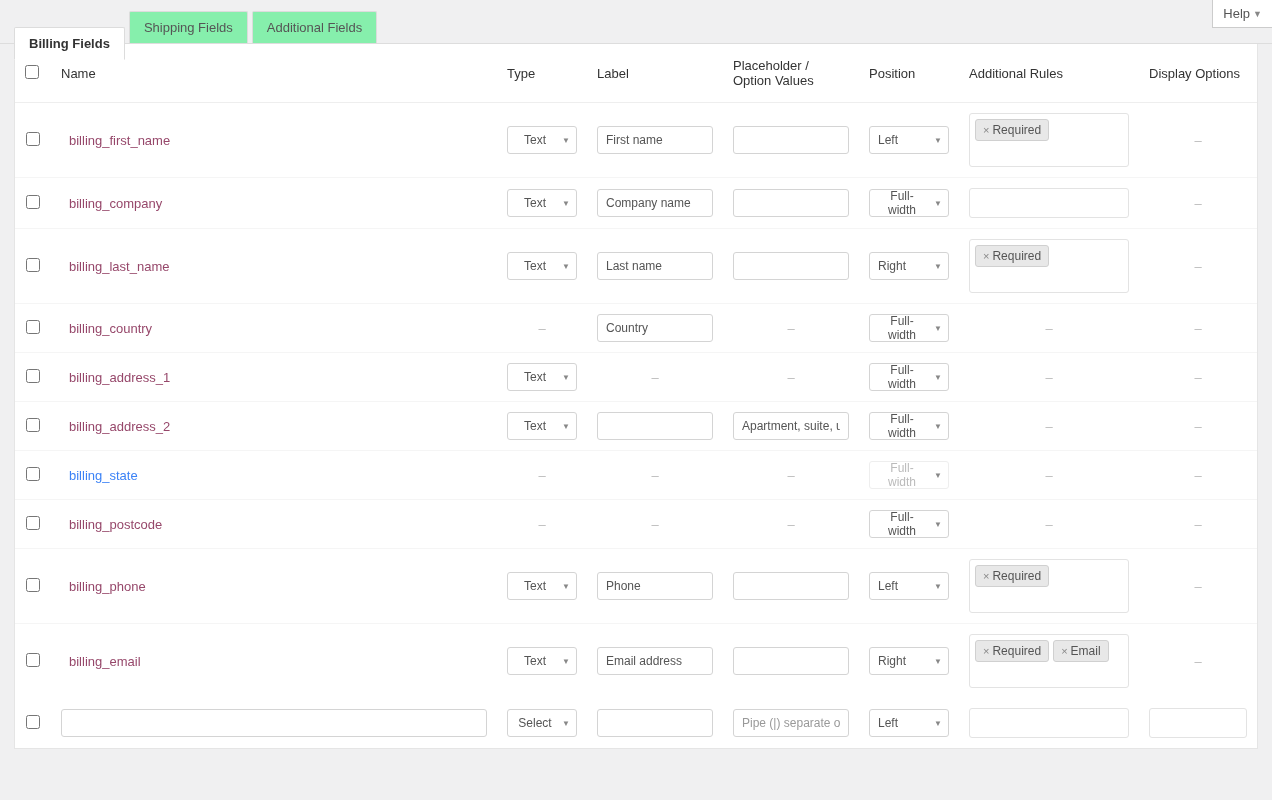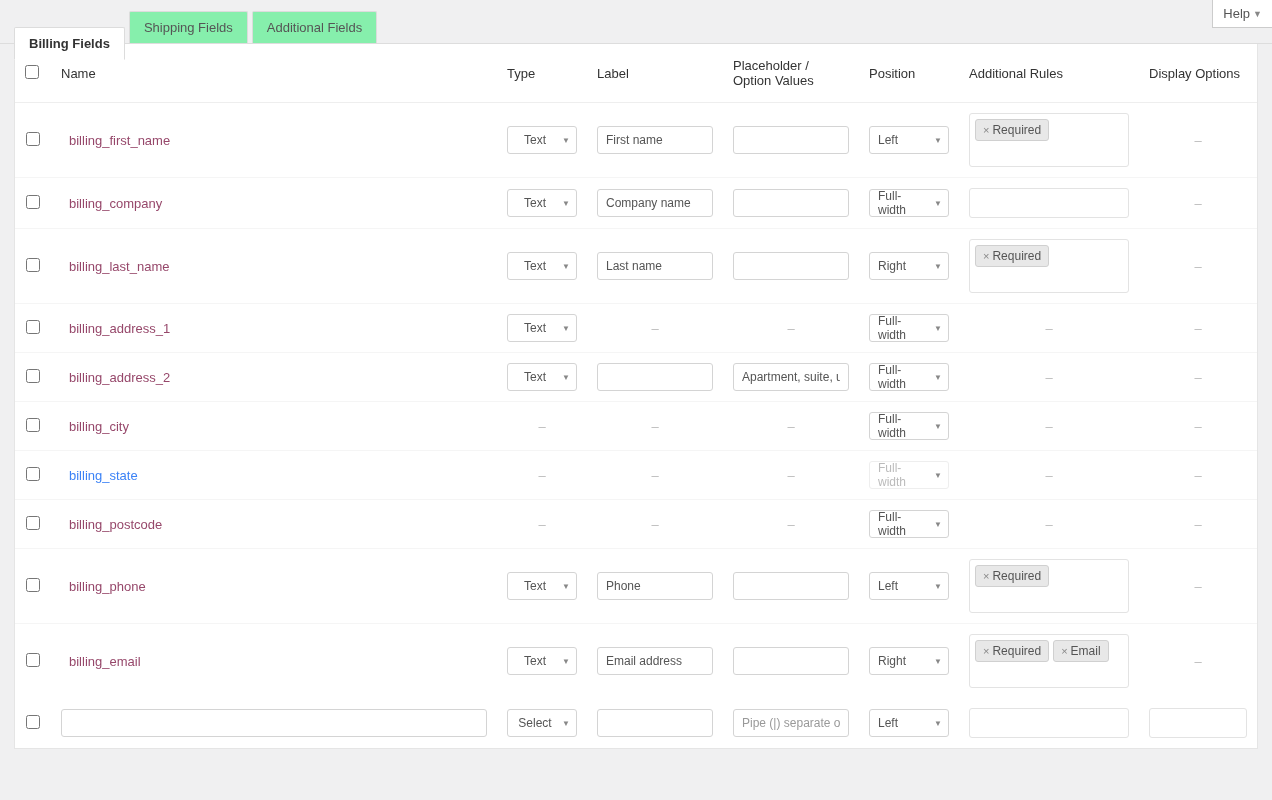--- a/index.html
+++ b/index.html
@@ -20,21 +20,21 @@
 .col-type { width: 90px; }
 .col-label { width: 136px; }
 .col-placeholder { width: 136px; }
 .col-position { width: 100px; margin-top: 12px; }
 .col-validation { width: 180px; }
 .col-display { width: 118px; text-align: center; }
 input[type=checkbox] { width: 14px; height: 14px; }
 .field-name { color: #96476a; font-size: 13px; margin-left: 8px; }
 .field-name.disabled { color: #3b82f6; }
 .type-select, .pos-select { width: 100%; height: 28px; border: 1px solid #d4d4d4; background: #fff; padding: 0 22px 0 8px; font-size: 12px; color: #555; border-radius: 3px; position: relative; display: flex; align-items: center; justify-content: center; cursor: pointer; }
-.pos-select { justify-content: flex-start; }
+.pos-select { justify-content: flex-start; text-align: center; }
 .pos-select.disabled { color: #bbb; border-color: #eee; }
 .sel-arrow { position: absolute; right: 6px; top: 50%; transform: translateY(-50%); font-size: 8px; color: #888; }
 .text-input { width: 100%; height: 28px; border: 1px solid #d4d4d4; padding: 0 8px; font-size: 12px; color: #555; border-radius: 3px; background: #fff; }
 .text-input::placeholder { color: #999; }
 .validation-box { min-height: 54px; border: 1px solid #e3e3e3; border-radius: 3px; padding: 5px; display: flex; flex-wrap: wrap; gap: 4px; align-content: flex-start; }
 .validation-box.small { min-height: 30px; }
 .tag { display: inline-flex; align-items: center; background: #e8e8e8; border: 1px solid #d0d0d0; border-radius: 3px; padding: 3px 7px; font-size: 12px; color: #555; }
 .tag .x { margin-right: 3px; color: #888; font-size: 11px; }
 .dash { color: #bbb; text-align: center; display: block; }
 .footer-row { display: flex; align-items: flex-start; padding: 14px; gap: 8px; }
@@ -147,20 +147,43 @@
                   <span>Required</span>
                 </span>
               </div>
             </td>
             <td class="col-display">
               <span class="dash">–</span>
             </td>
           </tr>
           <tr>
             <td class="col-cb"><input type="checkbox" style=""></td>
+            <td><span class="field-name">billing_country</span></td>
+            <td>
+              <span class="dash">–</span>
+            </td>
+            <td><input type="text" class="text-input" value="Country" style=""></td>
+            <td>
+              <span class="dash">–</span>
+            </td>
+            <td>
+              <div class="pos-select">
+                <span>Full-width</span>
+                <span class="sel-arrow">▼</span>
+              </div>
+            </td>
+            <td>
+              <span class="dash">–</span>
+            </td>
+            <td class="col-display">
+              <span class="dash">–</span>
+            </td>
+          </tr>
+          <tr>
+            <td class="col-cb"><input type="checkbox" style=""></td>
             <td><span class="field-name">billing_address_1</span></td>
             <td>
               <div class="type-select">
                 <span>Text</span>
                 <span class="sel-arrow">▼</span>
               </div>
             </td>
             <td>
               <span class="dash">–</span>
             </td>
@@ -184,45 +207,20 @@
             <td class="col-cb"><input type="checkbox" style=""></td>
             <td><span class="field-name">billing_address_2</span></td>
             <td>
               <div class="type-select">
                 <span>Text</span>
                 <span class="sel-arrow">▼</span>
               </div>
             </td>
             <td><input type="text" class="text-input" style=""></td>
             <td><input type="text" class="text-input" value="Apartment, suite, unit" style=""></td>
-            <td>
-              <div class="pos-select">
-                <span>Full-width</span>
-                <span class="sel-arrow">▼</span>
-              </div>
-            </td>
-            <td>
-              <span class="dash">–</span>
-            </td>
-            <td class="col-display">
-              <span class="dash">–</span>
-            </td>
-          </tr>
-          <tr>
-            <td class="col-cb"><input type="checkbox" style=""></td>
-            <td><span class="field-name">billing_city</span></td>
-            <td>
-              <span class="dash">–</span>
-            </td>
-            <td>
-              <span class="dash">–</span>
-            </td>
-            <td>
-              <span class="dash">–</span>
-            </td>
             <td>
               <div class="pos-select">
                 <span>Full-width</span>
                 <span class="sel-arrow">▼</span>
               </div>
             </td>
             <td>
               <span class="dash">–</span>
             </td>
             <td class="col-display">

